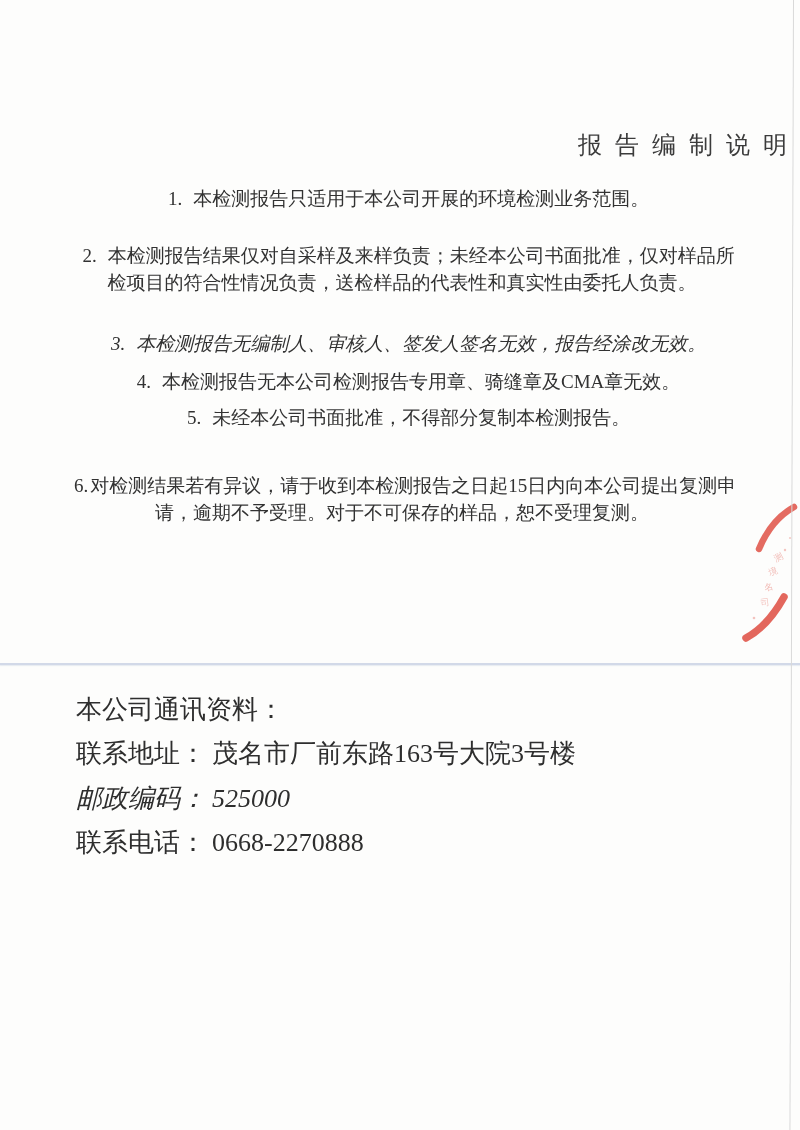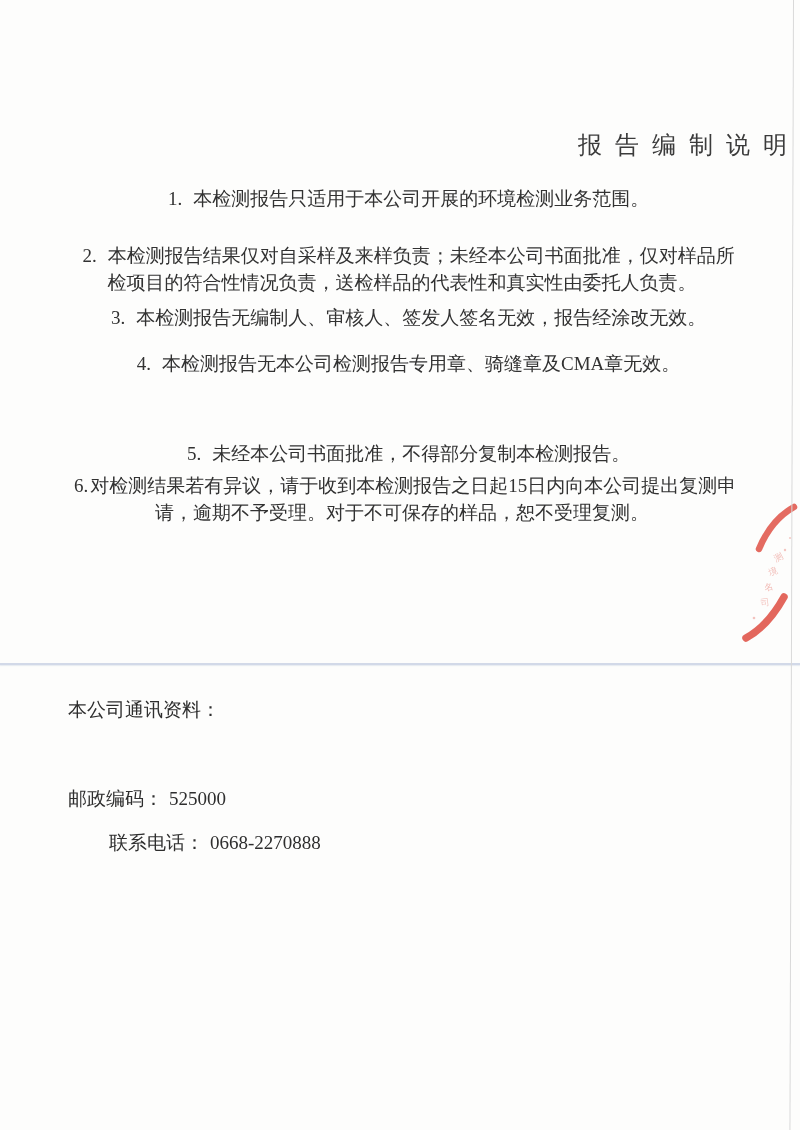--- a/index.html
+++ b/index.html
@@ -53,46 +53,46 @@
     line-height: 27px;
     text-indent: 13px;
     color: #323232;
     text-align: center;
   }
   .note .num { margin-right: 11px; }
   .note.tight { text-indent: 6px; }
   .note.tight .num { margin-right: 2px; }
   .note-1 { top: 185px; }
   .note-2 { top: 242px; }
-  .note-3 { top: 304px; }
-  .note-4 { top: 350px; }
-  .note-5 { top: 440px; }
+  .note-3 { top: 330px; font-style: italic; }
+  .note-4 { top: 368px; }
+  .note-5 { top: 404px; }
   .note-6 { top: 472px; }
   .note-7 { top: 530px; }
   .divider {
     position: absolute;
     top: 663px;
     left: 0;
     width: 800px;
     height: 2px;
     background: #d2d9e8;
     box-shadow: 0 1px 1px rgba(210,217,232,0.5);
   }
   .contact-line {
     position: absolute;
-    left: 68px;
+    left: 76px;
     margin: 0;
-    font-size: 19px;
+    font-size: 26px;
     line-height: 24px;
     color: #2e2e2e;
   }
   .contact-heading { top: 698px; }
   .contact-address { top: 742px; }
-  .contact-postcode { top: 787px; }
-  .contact-phone { top: 831px; margin-left: 41px; }
+  .contact-postcode { top: 787px; font-style: italic; }
+  .contact-phone { top: 831px; }
   .contact-line .val { margin-left: 6px; }
   .stamp {
     position: absolute;
     left: 742px;
     top: 498px;
     width: 58px;
     height: 150px;
     pointer-events: none;
   }
 </style>
@@ -113,20 +113,21 @@
 
   <p class="note note-5"><span class="num">5.</span><span>未经本公司书面批准，不得部分复制本检测报告。</span></p>
 
   <p class="note note-6 tight"><span class="num">6.</span><span>对检测结果若有异议，请于收到本检测报告之日起15日内向本公司提出复测申请，逾期不予受理。对于不可保存的样品，恕不受理复测。</span></p>
 
 
   <div class="divider"></div>
 
   <p class="contact-line contact-heading">本公司通讯资料：</p>
 
+  <p class="contact-line contact-address"><span>联系地址：</span><span class="val">茂名市厂前东路163号大院3号楼</span></p>
 
   <p class="contact-line contact-postcode"><span>邮政编码：</span><span class="val">525000</span></p>
 
   <p class="contact-line contact-phone"><span>联系电话：</span><span class="val">0668-2270888</span></p>
 
   <svg class="stamp" viewBox="0 0 58 150" xmlns="http://www.w3.org/2000/svg">
 
     <path d="M 52 9 Q 29 22 17 51" fill="none" stroke="#e0574b" stroke-width="6.5" stroke-linecap="round" opacity="0.88"></path>
 
     <path d="M 4 140 Q 26 128 42 99" fill="none" stroke="#e0574b" stroke-width="7.5" stroke-linecap="round" opacity="0.9"></path>

